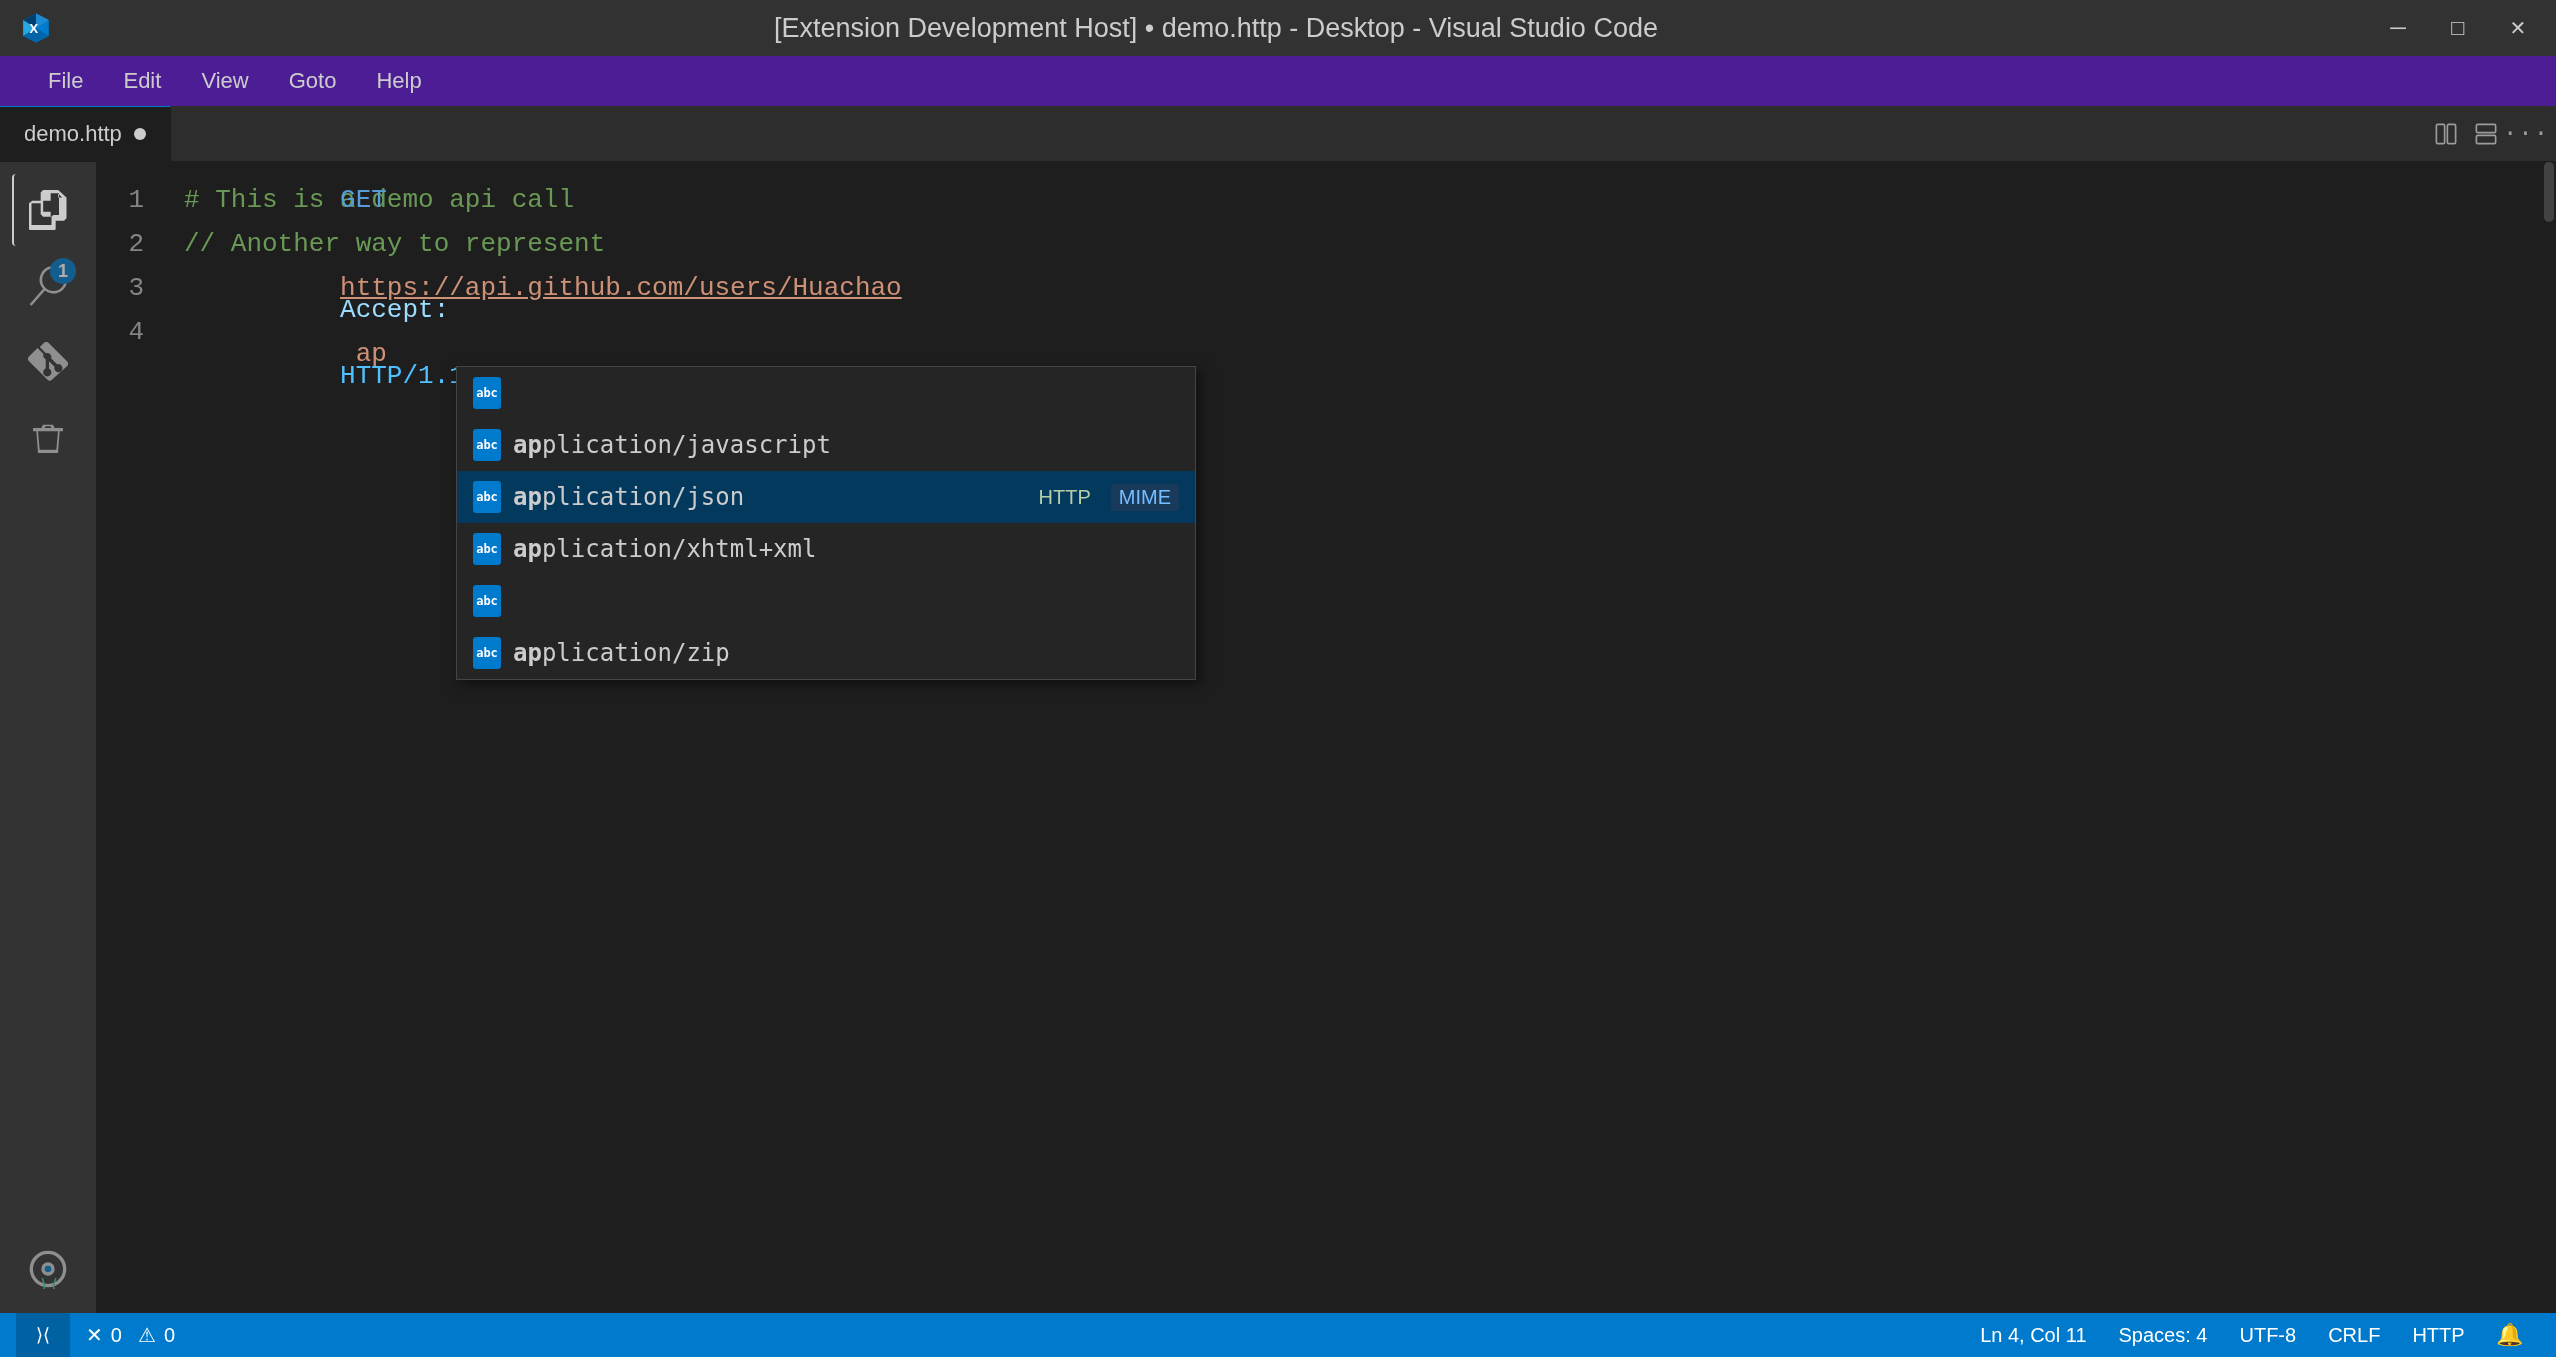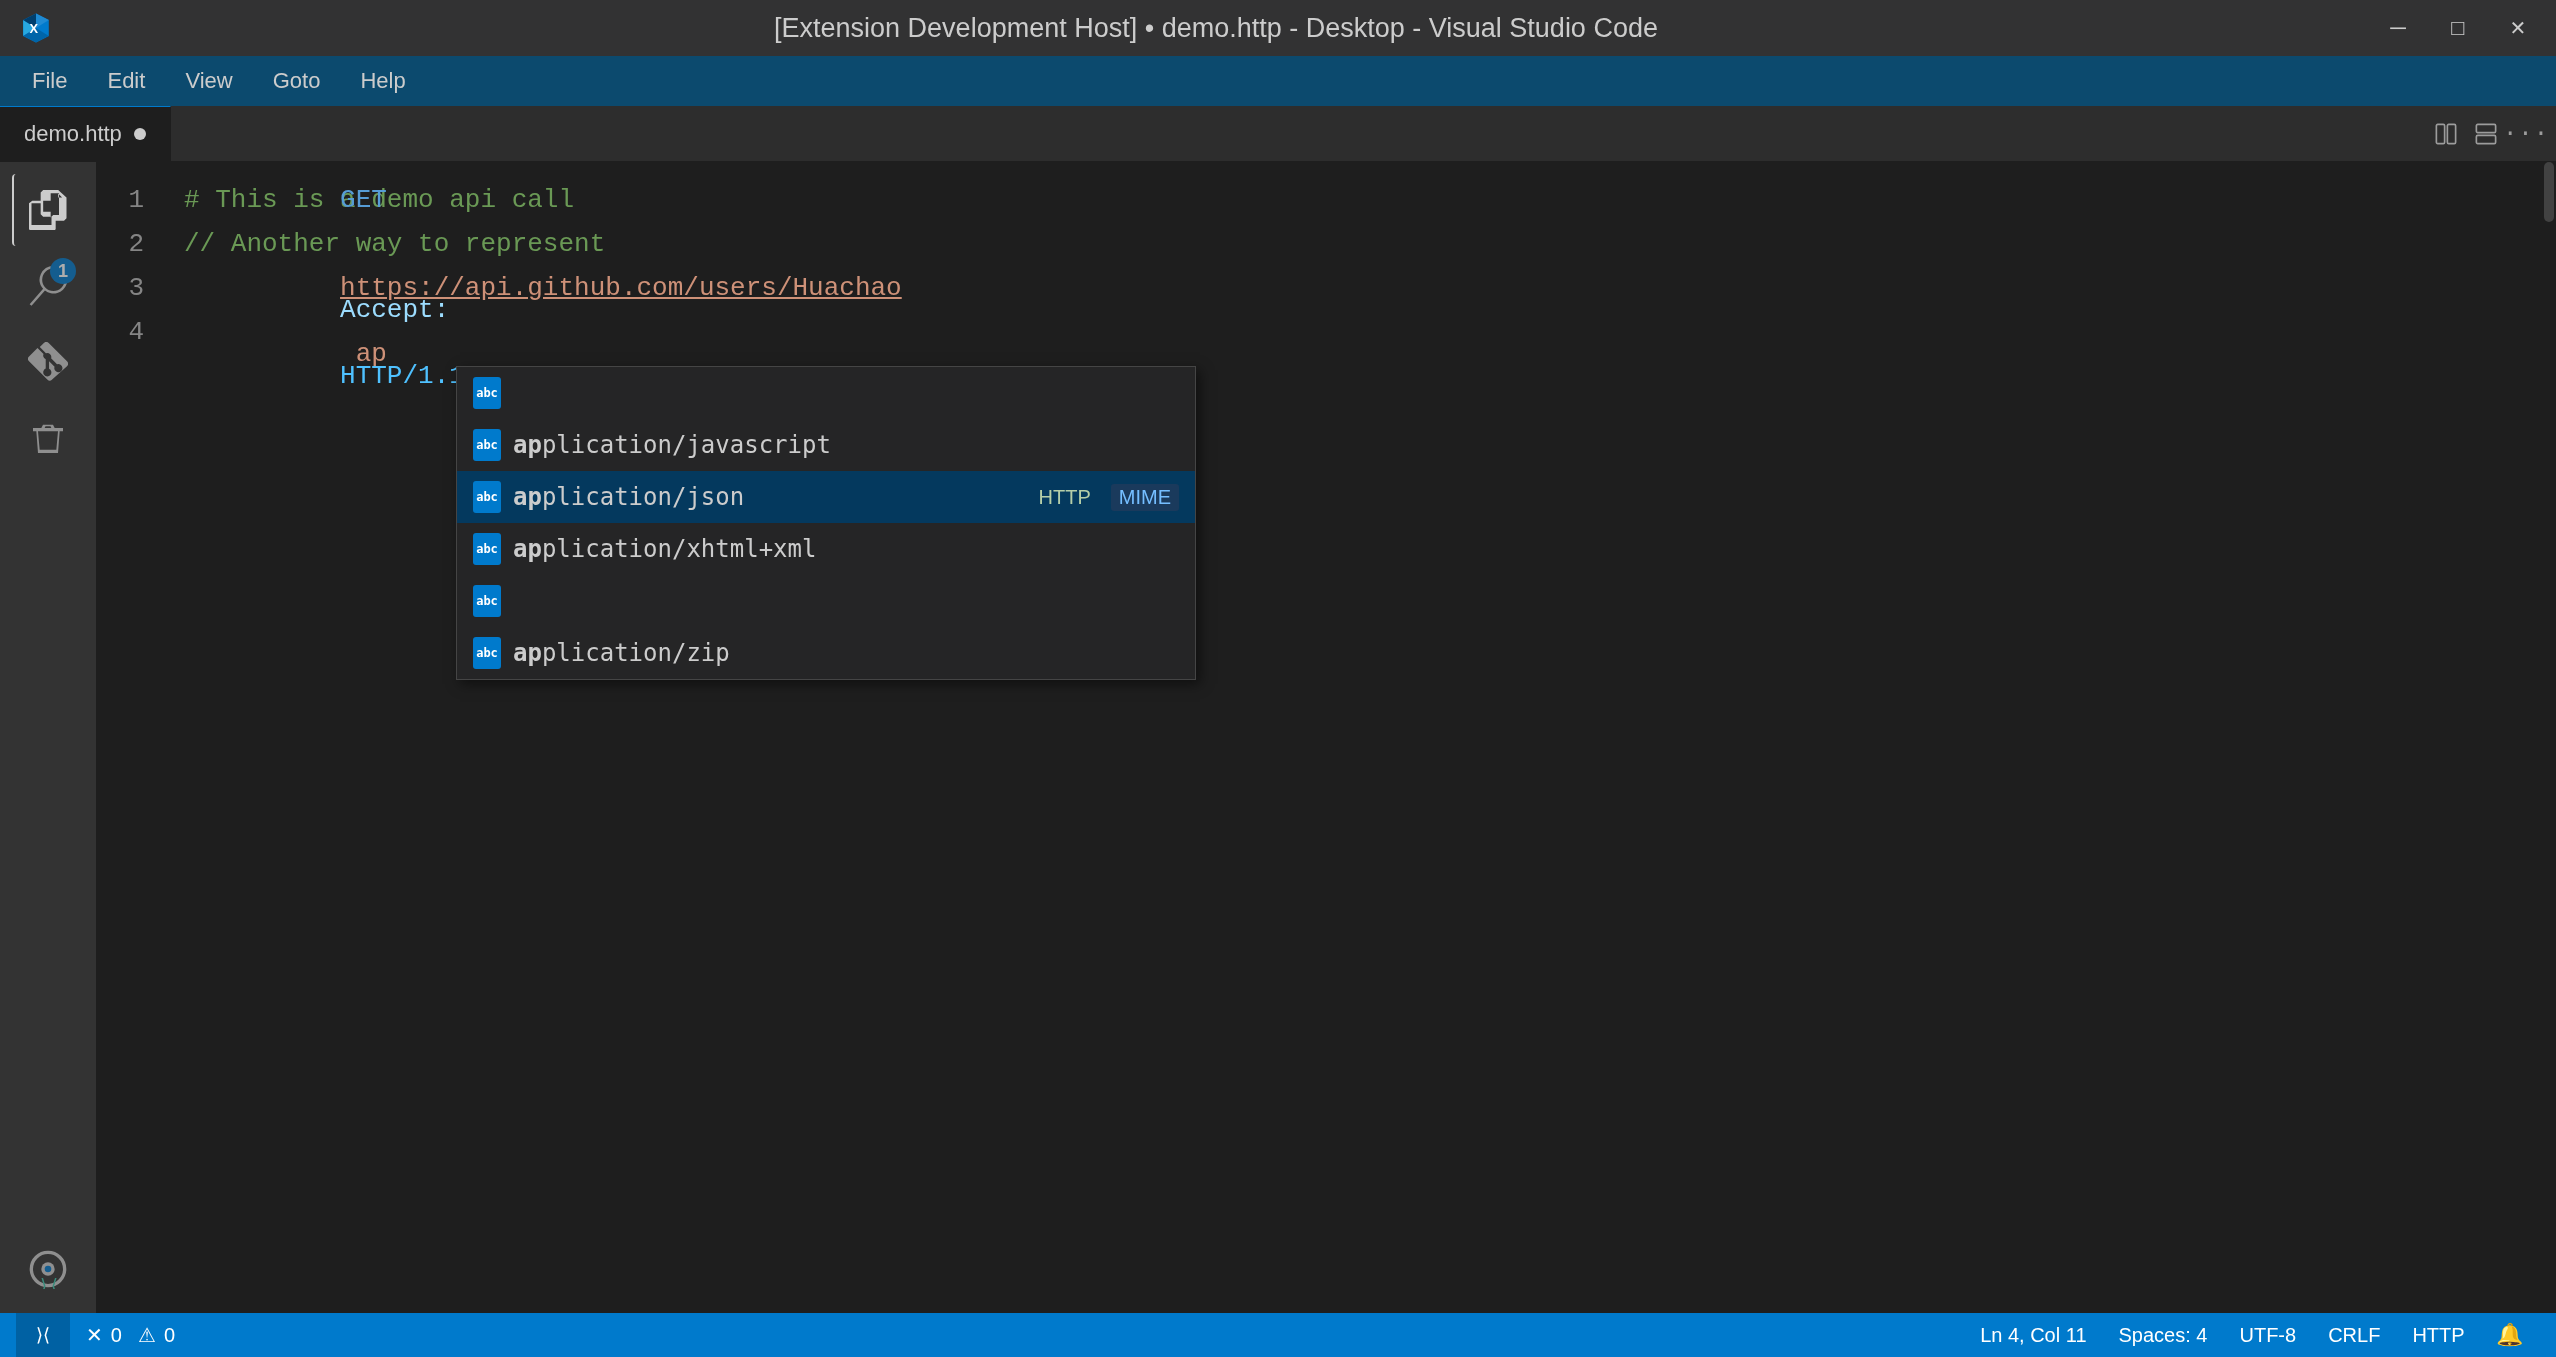--- a/index.html
+++ b/index.html
@@ -39,25 +39,25 @@
       display: flex;
       align-items: center;
       justify-content: center;
       cursor: pointer;
       color: #cccccc;
       font-size: 22px;
     }
 
     
     .menubar {
-      background: #0c4a6e;
+      background: #4c1d95;
       height: 50px;
       display: flex;
       align-items: center;
-      padding: 0 16px;
+      padding: 0 32px;
       gap: 8px;
       font-family: 'Segoe UI', Arial, sans-serif;
       font-size: 22px;
     }
     .menu-item {
       padding: 6px 16px;
       cursor: pointer;
       color: #cccccc;
       border-radius: 4px;
     }

